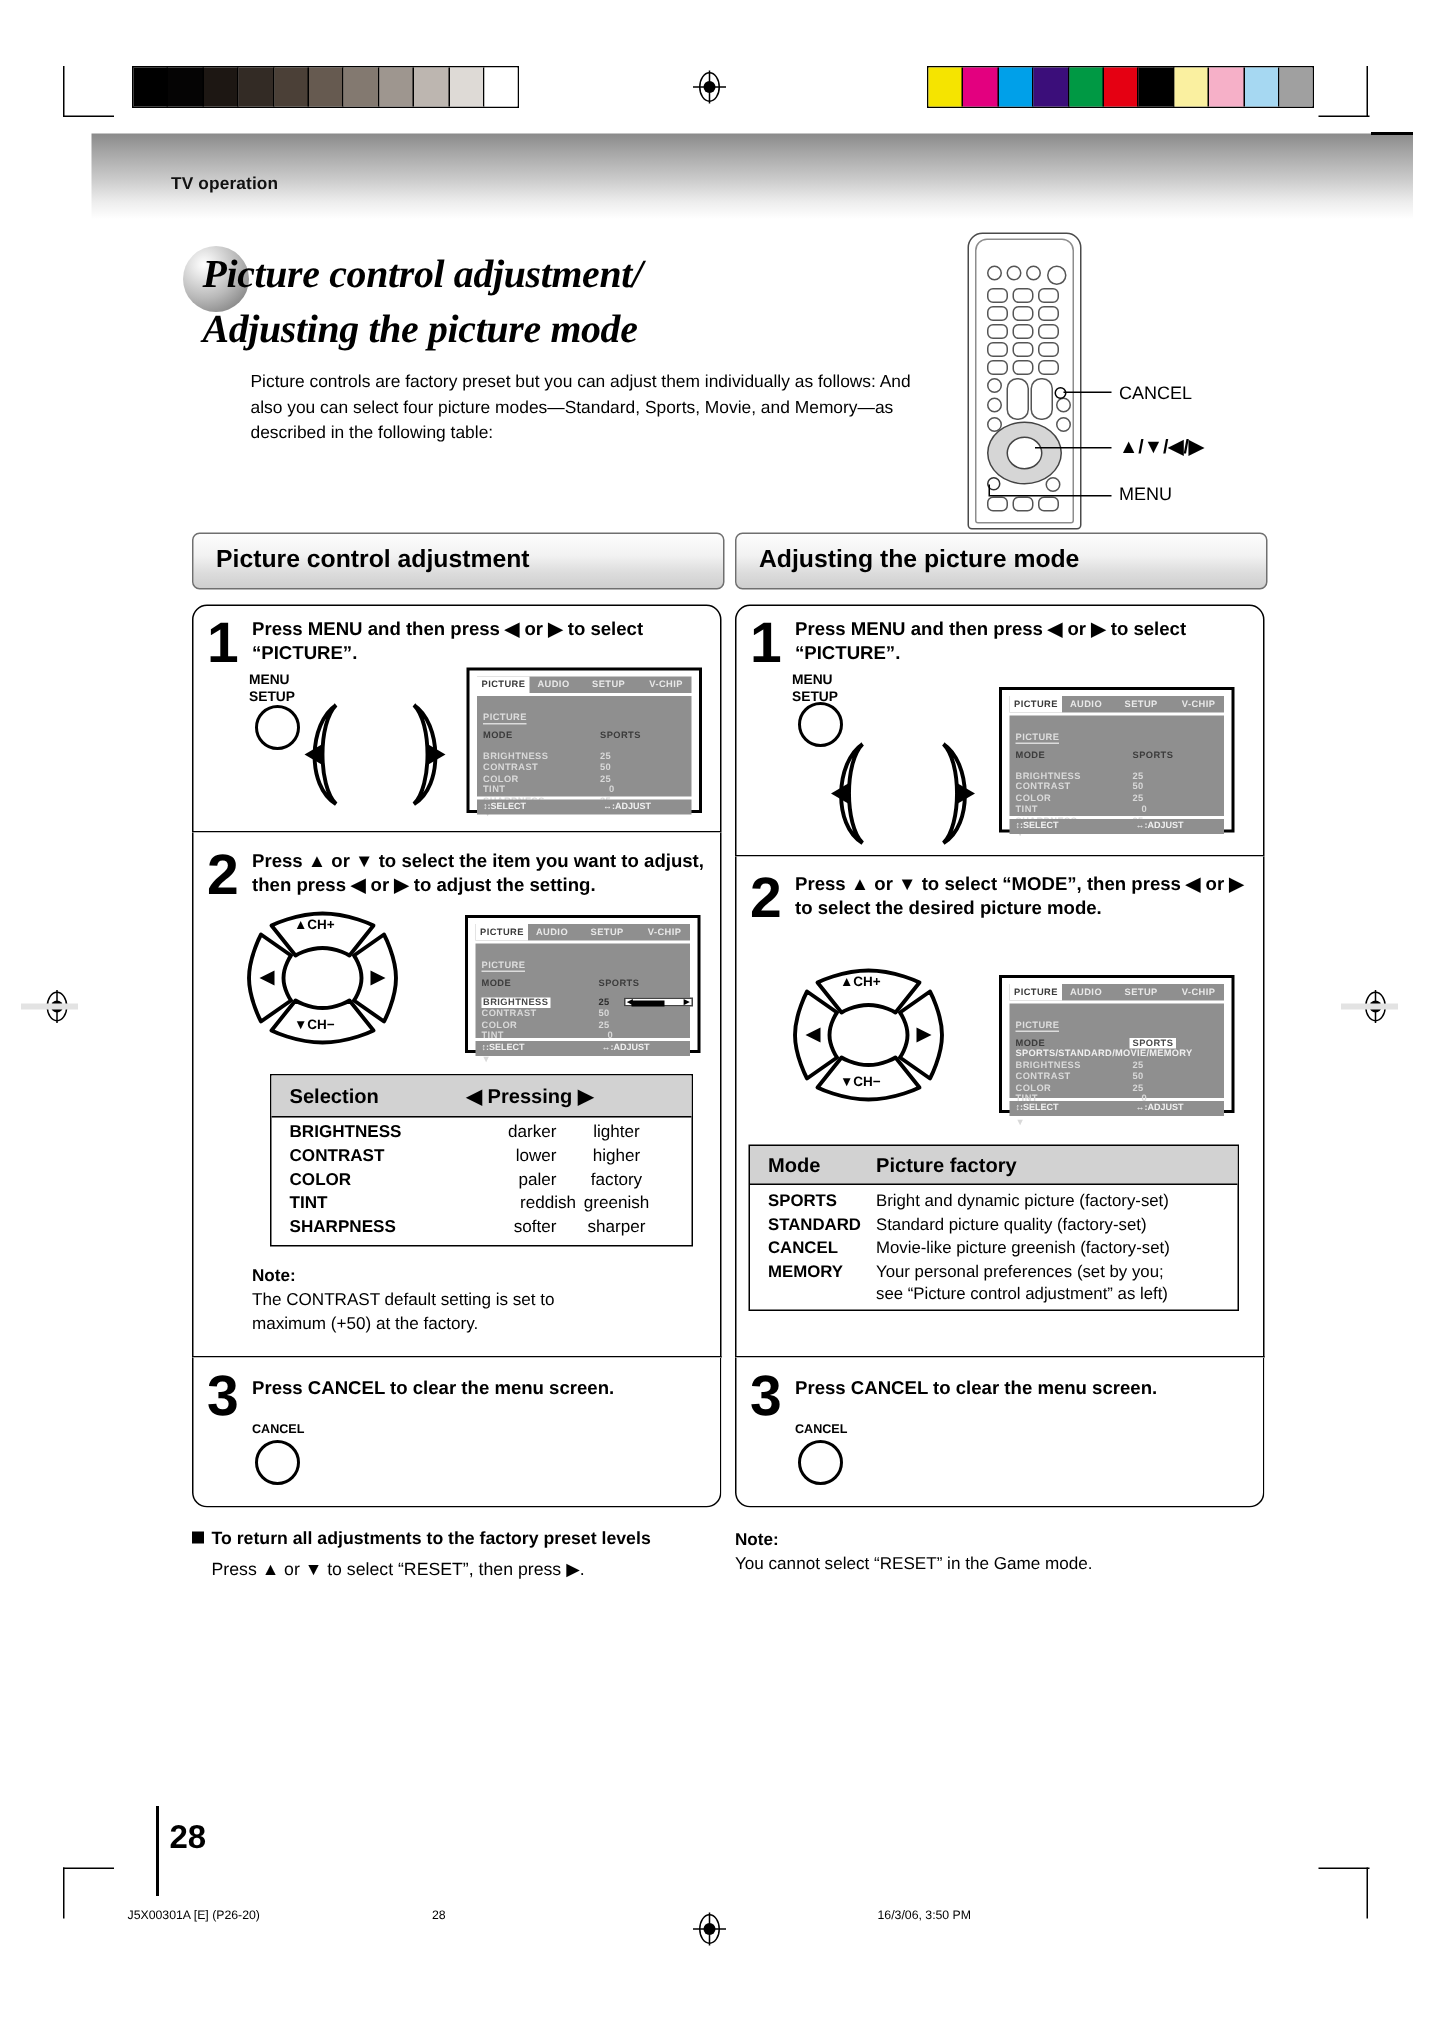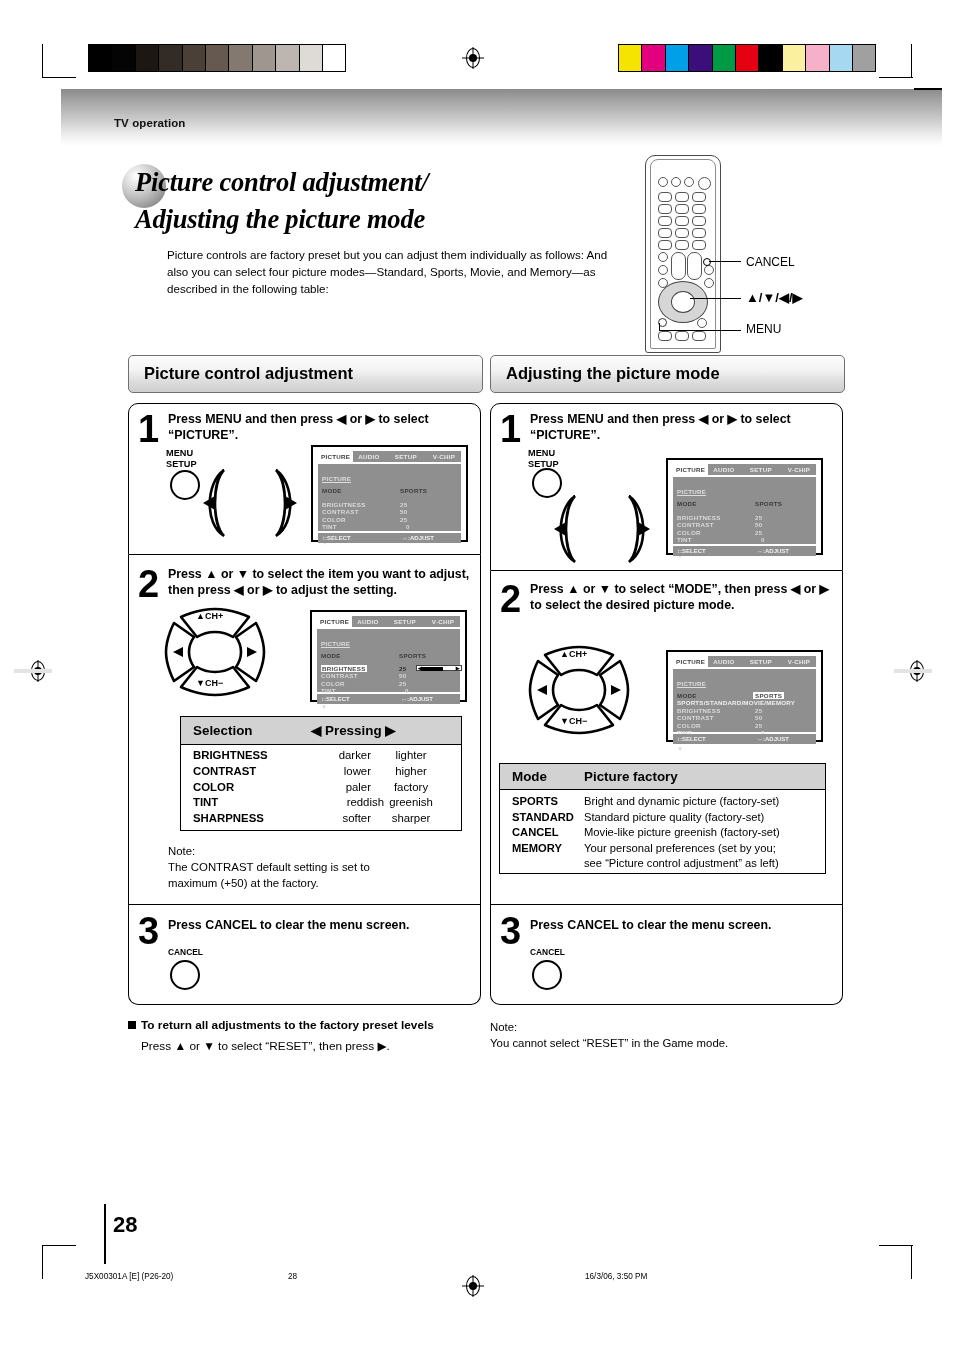--- a/index.html
+++ b/index.html
@@ -113,21 +113,21 @@
   .dtrow{position:relative;height:15.8px;font-size:11.4px;}
   .dtrow .c0{position:absolute;left:12px;font-weight:bold;}
   .dtrow .c1{position:absolute;text-align:right;}
   .dtrow .c2{position:absolute;text-align:center;}
 
   .qtrow{position:relative;font-size:11.2px;line-height:15.6px;}
   .qtrow .qm{position:absolute;left:12px;font-weight:bold;}
   .qtrow .qd{position:absolute;left:84px;}
 
   .note{position:absolute;font-size:11.4px;line-height:16px;color:#000;}
-  .note b{font-weight:normal;}
+  .note b{font-weight:bold;}
 
   .bulletline{position:absolute;font-size:11.8px;font-weight:bold;color:#000;}
   .bulletsq{position:absolute;width:8px;height:8px;background:#000;}
   .subline{position:absolute;font-size:11.8px;color:#000;}
 
   
   #pgnum{position:absolute;left:113px;top:1212px;font-size:22px;font-weight:bold;color:#000;}
   #pgrule{position:absolute;left:104px;top:1204px;width:1.6px;height:60px;background:#000;}
   .ftxt{position:absolute;font-size:8.2px;color:#000;}
 </style>

